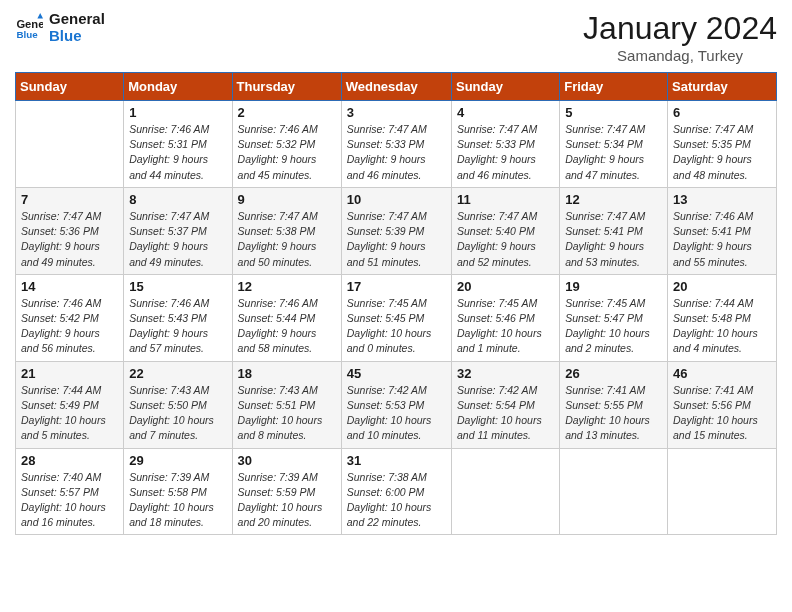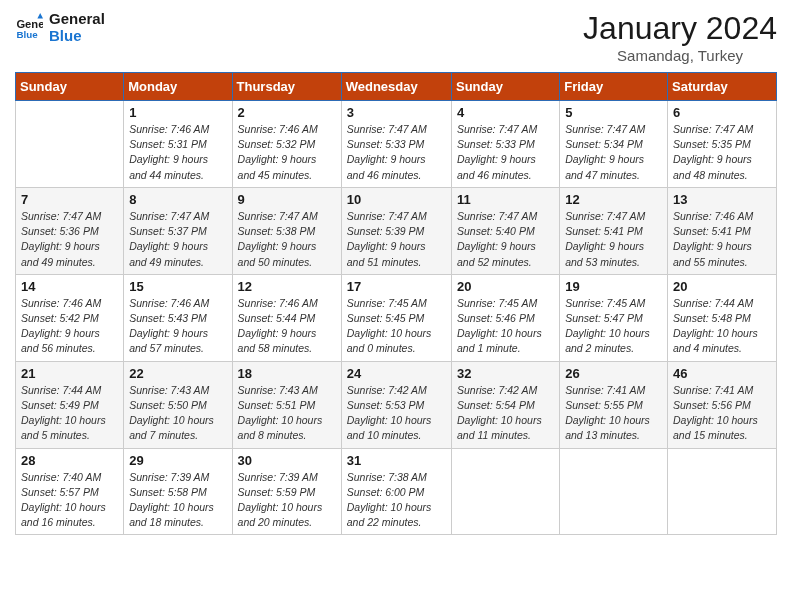--- a/index.html
+++ b/index.html
@@ -205,21 +205,21 @@
         </td>
         <td>
           <div class="day-number">22</div>
           <div class="day-info">Sunrise: 7:43 AM<br>Sunset: 5:50 PM<br>Daylight: 10 hours<br>and 7 minutes.</div>
         </td>
         <td>
           <div class="day-number">18</div>
           <div class="day-info">Sunrise: 7:43 AM<br>Sunset: 5:51 PM<br>Daylight: 10 hours<br>and 8 minutes.</div>
         </td>
         <td>
-          <div class="day-number">24</div>
+          <div class="day-number">45</div>
           <div class="day-info">Sunrise: 7:42 AM<br>Sunset: 5:53 PM<br>Daylight: 10 hours<br>and 10 minutes.</div>
         </td>
         <td>
           <div class="day-number">32</div>
           <div class="day-info">Sunrise: 7:42 AM<br>Sunset: 5:54 PM<br>Daylight: 10 hours<br>and 11 minutes.</div>
         </td>
         <td>
           <div class="day-number">26</div>
           <div class="day-info">Sunrise: 7:41 AM<br>Sunset: 5:55 PM<br>Daylight: 10 hours<br>and 13 minutes.</div>
         </td>

